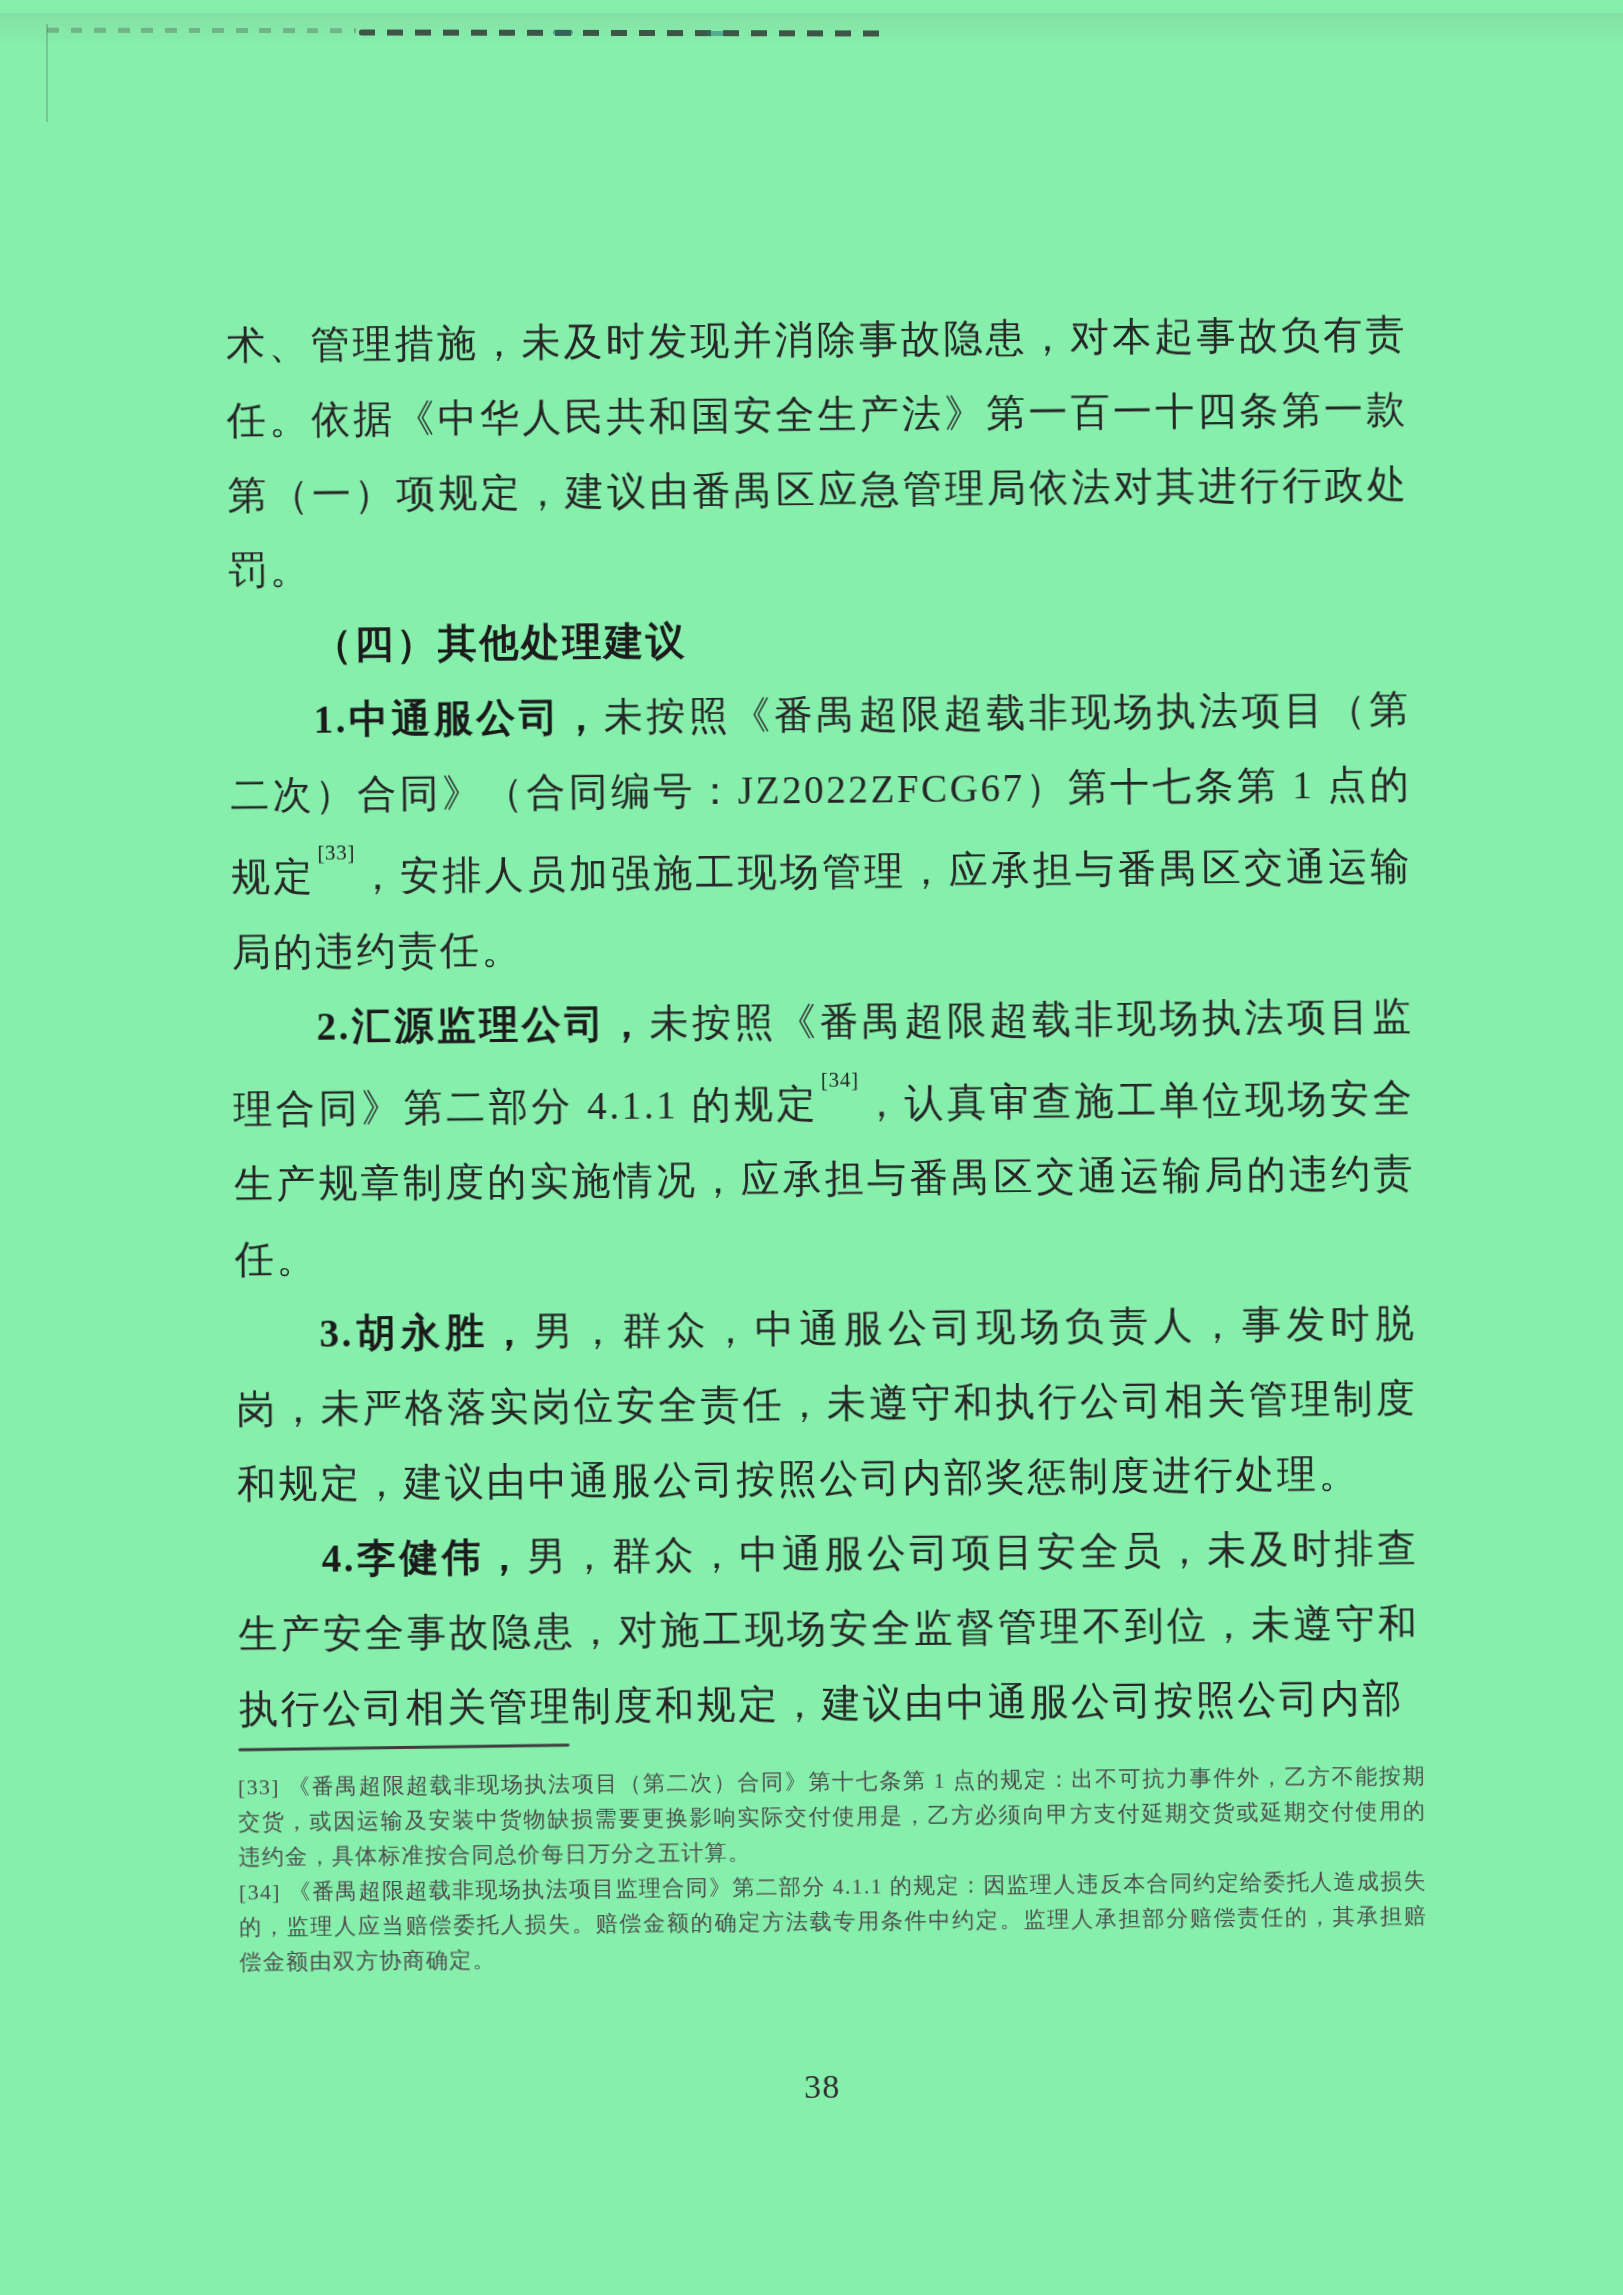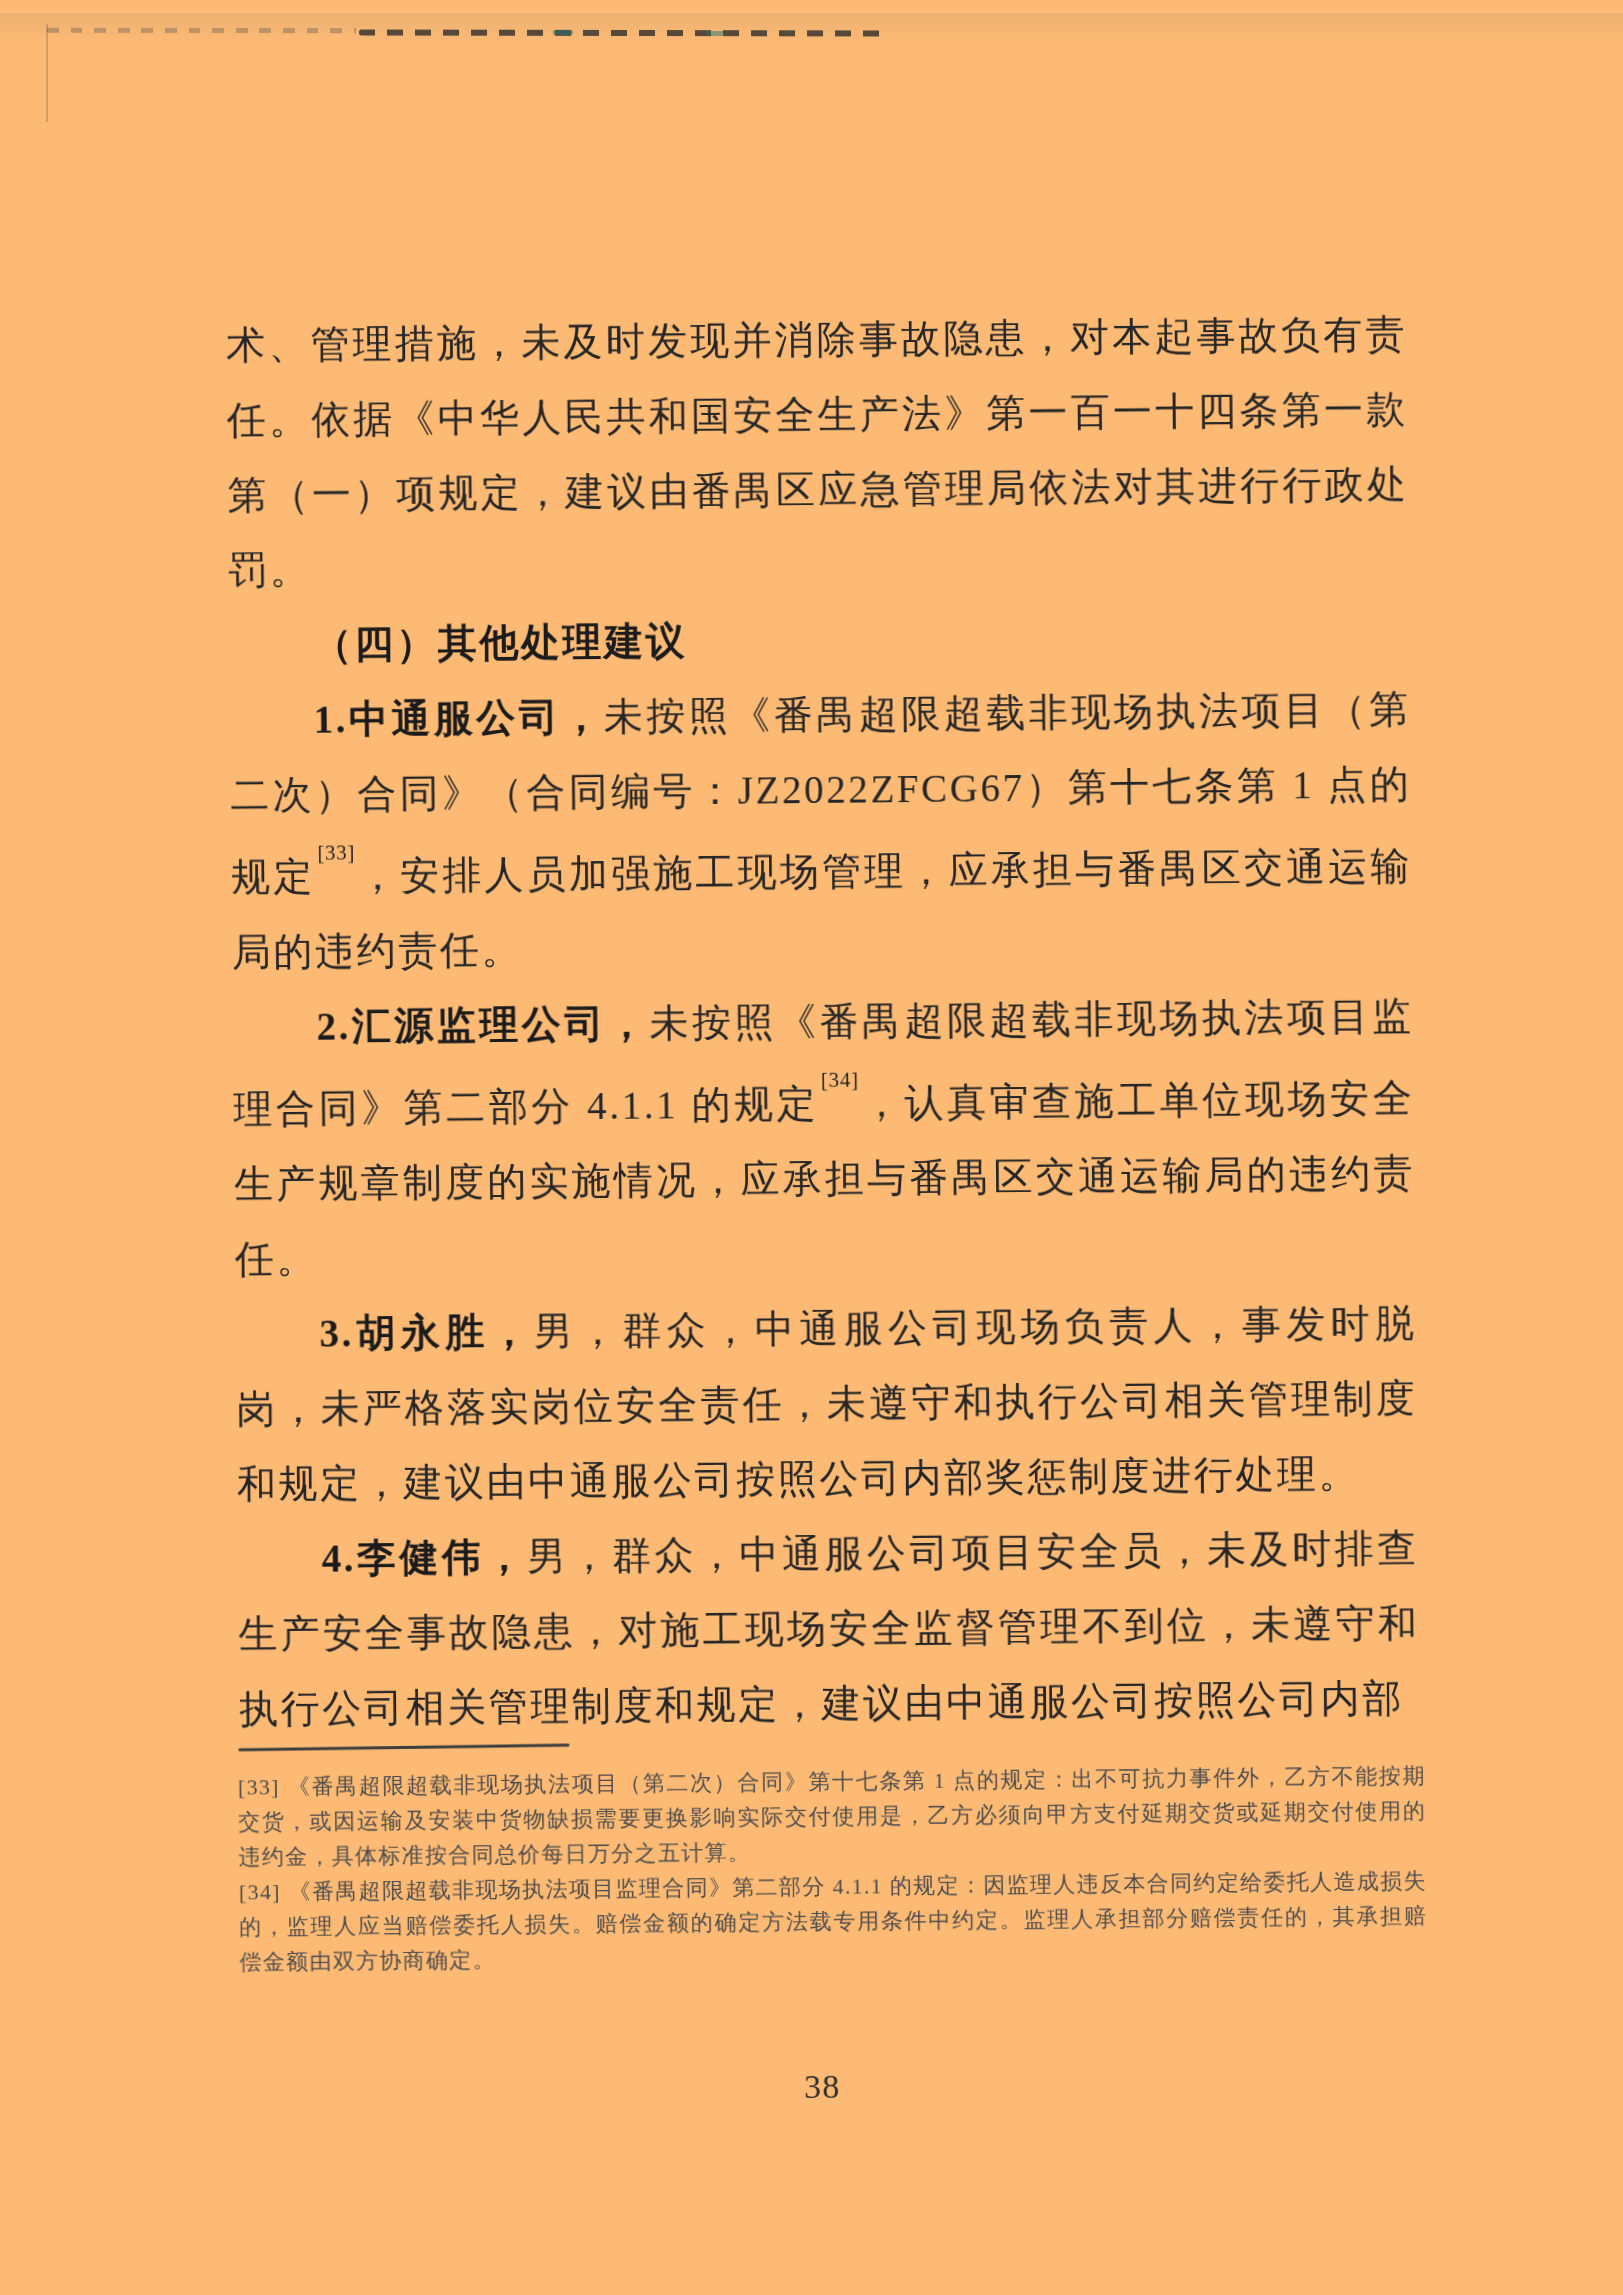--- a/index.html
+++ b/index.html
@@ -5,21 +5,21 @@
   html, body { margin: 0; padding: 0; }
   body {
     width: 1623px; height: 2295px;
     background: #ffffff;
     position: relative;
     font-family: "Liberation Serif", "DejaVu Serif", serif;
   }
   .page {
     position: absolute; left: 0; top: 0;
     width: 1623px; height: 2295px;
-    background: #fdba74;
+    background: #86efac;
     overflow: hidden;
   }
   
   .top-shade {
     position: absolute; left: 0; top: 13px; width: 1623px; height: 33px;
     background: linear-gradient(to bottom, rgba(118,115,105,0.12), rgba(118,115,105,0));
   }
   .dash-faint {
     position: absolute; left: 47px; top: 27.5px; width: 309px; height: 4.6px;
     background: repeating-linear-gradient(90deg, rgba(70,70,70,0.32) 0 11.8px, rgba(70,70,70,0) 11.8px 23.6px);

